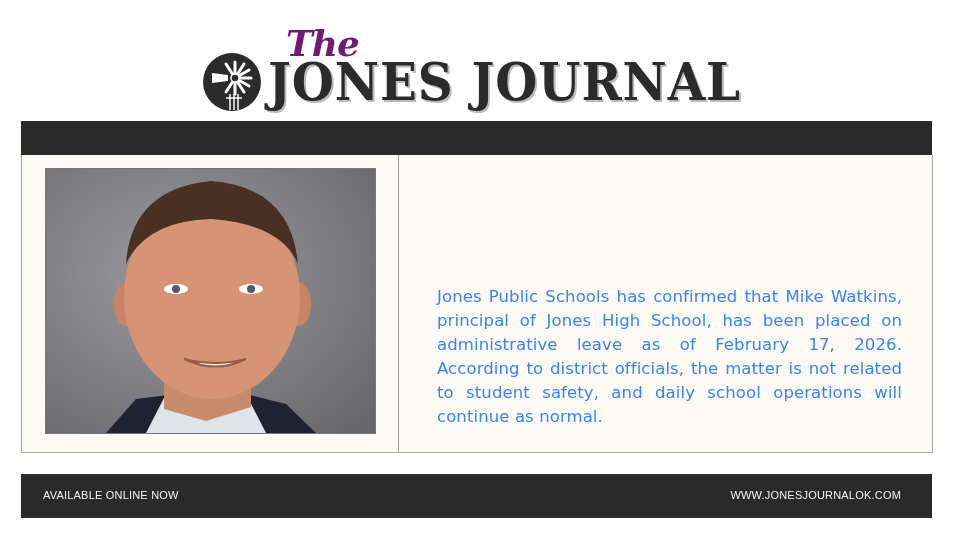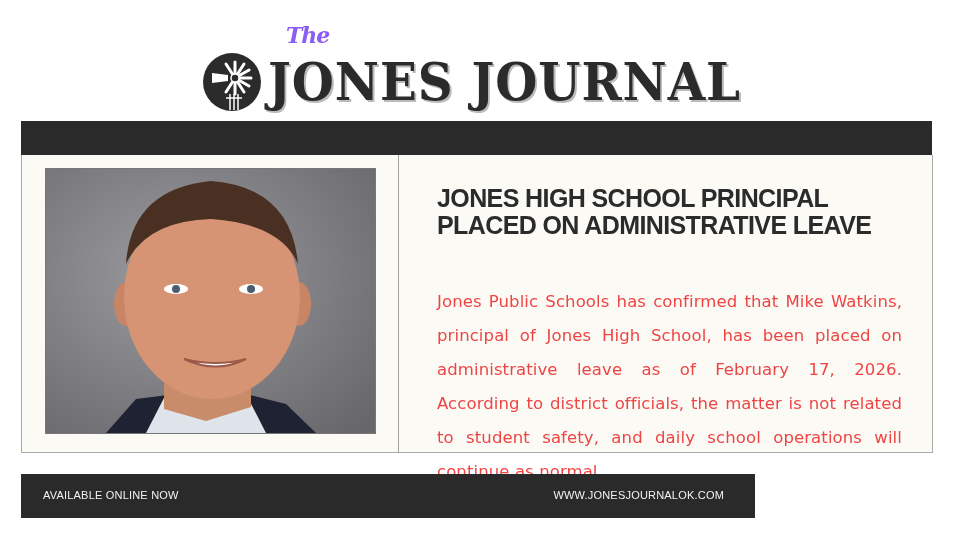--- a/index.html
+++ b/index.html
@@ -5,21 +5,21 @@
     html, body { margin: 0; padding: 0; }
     body {
       width: 960px; height: 540px; background: #ffffff;
       position: relative; overflow: hidden;
       font-family: "Liberation Sans", sans-serif;
     }
     .masthead { position: absolute; left: 0; top: 0; width: 960px; height: 120px; }
     .the-word {
       position: absolute; left: 286px; top: 22px;
       font-family: "DejaVu Serif", serif; font-style: italic; font-weight: bold;
-      font-size: 22px; color: #8b5cf6; letter-spacing: -1px;
+      font-size: 36px; color: #701a75; letter-spacing: -1px;
     }
     .logo-mark {
       position: absolute; left: 202px; top: 52px; width: 60px; height: 60px;
     }
     .brand-name {
       position: absolute; left: 268px; top: 52px;
       font-family: "DejaVu Serif", serif; font-weight: bold;
       font-size: 52px; line-height: 60px; color: #2b2b2b;
       letter-spacing: 1px; transform: scaleX(0.93); transform-origin: left;
       text-shadow: 2px 2px 0 #bbb;
@@ -44,25 +44,25 @@
     }
     .headline {
       position: absolute; left: 415px; top: 30px; width: 470px;
       font-family: "Liberation Sans", sans-serif; font-weight: bold;
       font-size: 25px; line-height: 27px; color: #2b2b2b;
       letter-spacing: -0.6px; text-transform: uppercase;
     }
     .body-text {
       position: absolute; left: 415px; top: 130px; width: 465px;
       font-family: "DejaVu Sans", sans-serif;
-      font-size: 16.5px; line-height: 34px; color: #ef4444;
+      font-size: 16.5px; line-height: 24px; color: #3b82f6;
       text-align: justify; letter-spacing: 0.1px;
     }
     .footer-bar {
-      position: absolute; left: 21px; top: 474px; width: 734px; height: 44px;
+      position: absolute; left: 21px; top: 474px; width: 911px; height: 44px;
       background: #2a2a2a;
     }
     .footer-left {
       position: absolute; left: 22px; top: 15px;
       color: #f2f2f2; font-size: 11px; letter-spacing: 0.2px;
     }
     .footer-right {
       position: absolute; right: 31px; top: 15px;
       color: #f2f2f2; font-size: 11px; letter-spacing: 0.2px; margin-left: 12px;
     }
@@ -127,20 +127,19 @@
 
       <ellipse cx="130" cy="120" rx="12" ry="5" fill="#fff"></ellipse>
       <circle cx="130" cy="120" r="4" fill="#4a5d6e"></circle>
       <ellipse cx="205" cy="120" rx="12" ry="5" fill="#fff"></ellipse>
       <circle cx="205" cy="120" r="4" fill="#4a5d6e"></circle>
 
       <path d="M138 190 Q170 205 200 190 Q170 198 138 190 Z" fill="#fff" stroke="#9a5a48" stroke-width="2"></path>
     </svg>
   </div>
   <div class="divider"></div>
-  <div class="headline">JONES HIGH SCHOOL PRINCIPAL PLACED ON ADMINISTRATIVE LEAVE</div>
   <div class="body-text">Jones Public Schools has confirmed that Mike Watkins, principal of Jones High School, has been placed on administrative leave as of February 17, 2026. According to district officials, the matter is not related to student safety, and daily school operations will continue as normal.</div>
 </div>
 
 <div class="footer-bar">
   <div class="footer-left">AVAILABLE ONLINE NOW</div>
   <div class="footer-right">WWW.JONESJOURNALOK.COM</div>
 </div>
 
 </body></html>

